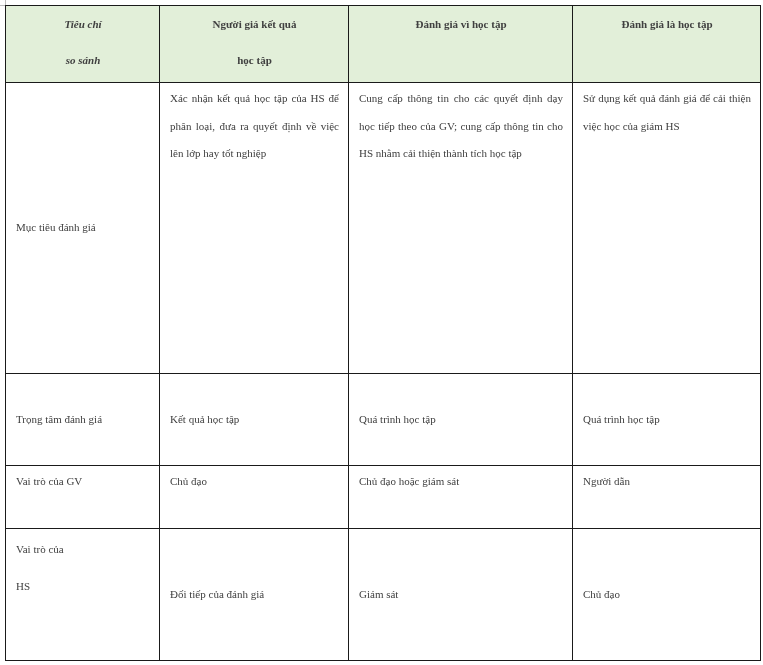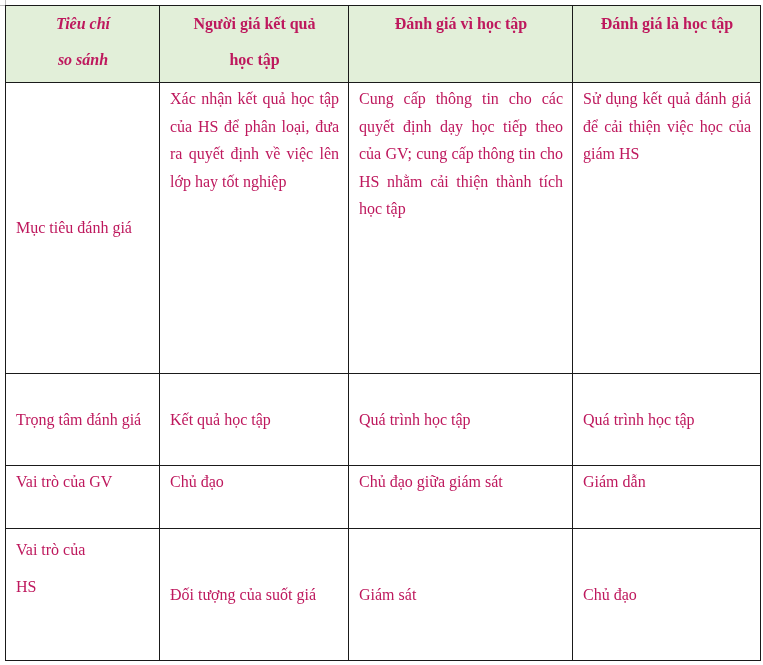--- a/index.html
+++ b/index.html
@@ -5,21 +5,21 @@
   html, body { margin: 0; padding: 0; background: #ffffff; }
   body { width: 763px; height: 665px; position: relative; overflow: hidden; }
   .page { position: absolute; left: 0; top: 0; width: 763px; height: 665px; background: #fff; }
   .corner-mark { position: absolute; left: 0; top: 0; width: 5px; height: 5px;
     border-right: 1px solid #bbb; border-bottom: 1px solid #bbb; }
   table.cmp {
     position: absolute; left: 5px; top: 5px;
     width: 755px; height: 656px;
     border-collapse: collapse; table-layout: fixed;
     font-family: "Liberation Serif", "DejaVu Serif", serif;
-    font-size: 16px; color: #be185d; padding-left: 24px;
+    font-size: 11px; color: #404040; padding-left: 24px;
   }
   table.cmp td, table.cmp th {
     border: 1.5px solid #1a1a1a;
     padding: 2px 9px 2px 10px;
     vertical-align: middle;
     line-height: 27.5px;
   }
   table.cmp th {
     background: #e2efd9;
     font-weight: bold;
@@ -74,27 +74,27 @@
       </tr>
       <tr style="height:55px">
         <td class="crit">Trọng tâm đánh giá</td>
         <td class="val">Kết quả học tập</td>
         <td class="val">Quá trình học tập</td>
         <td class="val">Quá trình học tập</td>
       </tr>
       <tr style="height:38px">
         <td class="crit top">Vai trò của GV</td>
         <td class="val top">Chủ đạo</td>
-        <td class="val top">Chủ đạo giữa giám sát</td>
-        <td class="val top">Giám dẫn</td>
+        <td class="val top">Chủ đạo hoặc giám sát</td>
+        <td class="val top">Người dẫn</td>
       </tr>
       <tr style="height:79px">
         <td class="crit top" style="line-height:37px;">
           <span class="line">Vai trò của</span>
           <span class="line">HS</span>
         </td>
-        <td class="val">Đối tượng của suốt giá</td>
+        <td class="val">Đối tiếp của đánh giá</td>
         <td class="val">Giám sát</td>
         <td class="val">Chủ đạo</td>
       </tr>
     </tbody>
   </table>
 </div>
 
 </body></html>

